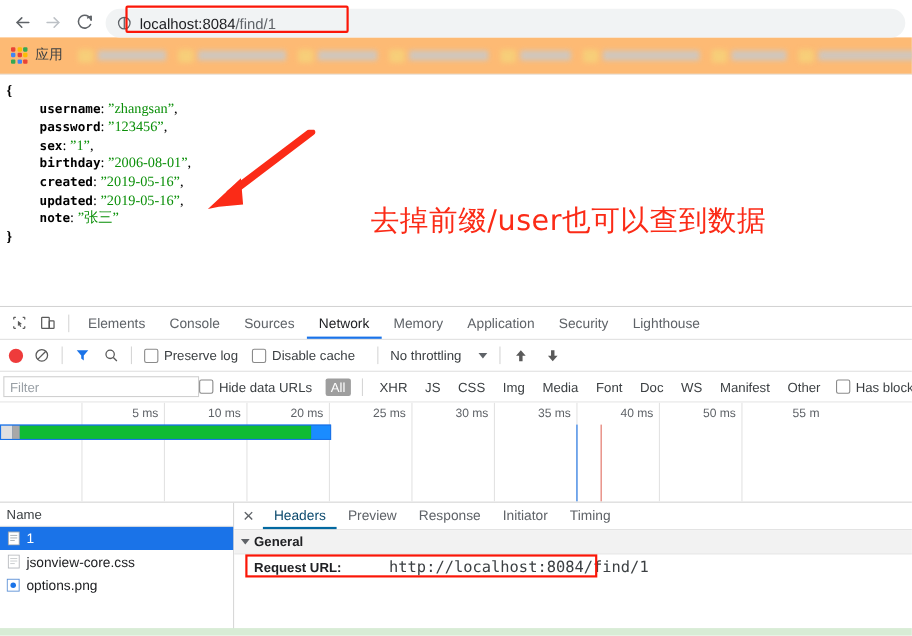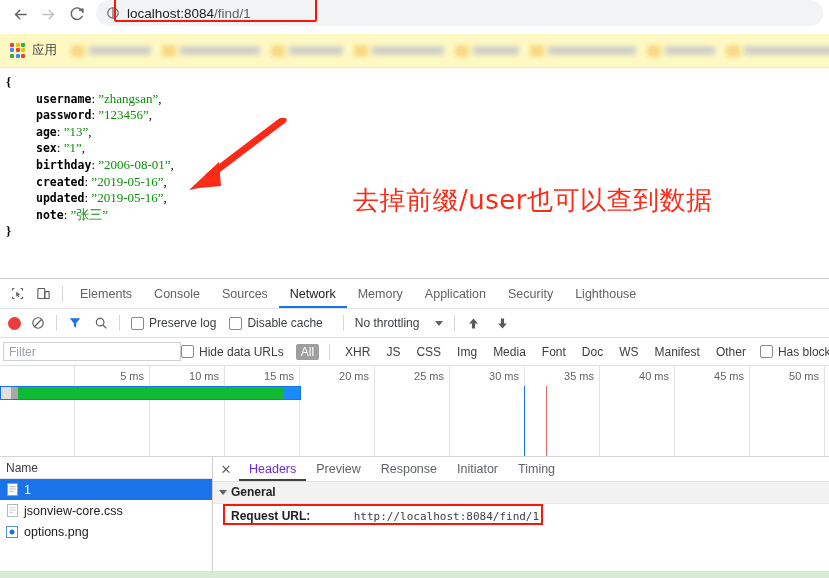--- a/index.html
+++ b/index.html
@@ -14,21 +14,21 @@
     font-family: "Liberation Sans", sans-serif;
     font-size: 12px;
     color: #202124;
     position: relative;
   }
 
   
   .browser-toolbar {
     height: 34px;
     display: flex;
-    align-items: flex-start;
+    align-items: flex-end;
     background: #ffffff;
     padding: 0 6px;
     box-sizing: border-box;
   }
   .nav-btn {
     width: 28px;
     height: 28px;
     display: flex;
     align-items: center;
     justify-content: center;
@@ -76,21 +76,21 @@
   }
 
   
   .bookmarks-bar {
     height: 34px;
     display: flex;
     align-items: center;
     padding: 0 6px;
     box-sizing: border-box;
     border-bottom: 1px solid #e5e5e5;
-    background: #fef9c3;
+    background: #fdba74;
     overflow: hidden;
   }
   .apps-grid {
     width: 16px;
     height: 16px;
     display: grid;
     grid-template-columns: repeat(3, 4px);
     grid-template-rows: repeat(3, 4px);
     gap: 1.5px;
     margin: 0 6px 0 4px;
@@ -151,21 +151,21 @@
   .json .strval {
     color: #0a8f08;
     font-family: "Liberation Serif", serif;
     font-size: 13px;
   }
   .json .numval { color: #1a1aa6; }
   .json .punct { color: #000; }
 
   .annotation {
     position: absolute;
-    left: 353px;
+    left: 337px;
     top: 115px;
     color: #fb2b17;
     font-size: 26px;
     font-family: "DejaVu Sans", sans-serif;
     white-space: nowrap;
     letter-spacing: 0.5px;
   }
   .red-arrow {
     position: absolute;
     left: 175px;
@@ -414,21 +414,21 @@
   }
   .d-tab {
     padding: 0 10px;
     height: 23px;
     line-height: 23px;
     font-size: 12.5px;
     color: #5f6368;
     box-sizing: border-box;
     white-space: nowrap;
   }
-  .d-tab.active { color: #6d28d9; border-bottom: 2px solid #404040; }
+  .d-tab.active { color: #0c4a6e; border-bottom: 2px solid #0369a1; }
 
   .section-head {
     height: 21px;
     line-height: 21px;
     background: #f2f2f2;
     font-size: 12px;
     font-weight: 700;
     color: #202124;
     padding-left: 6px;
     display: flex;
@@ -446,21 +446,21 @@
   .kv-rows { padding: 3px 0 0 18px; position: relative; }
   .kv {
     font-size: 12px;
     line-height: 18px;
     color: #202124;
     white-space: nowrap;
   }
   .kv b { font-weight: 700; }
   .kv .val {
     font-family: "DejaVu Sans Mono", monospace;
-    font-size: 11px;
+    font-size: 14px;
     color: #3c4043;
     padding-left: 40px;
   }
   .url-box-highlight {
     position: absolute;
     left: 10px;
     top: 0px;
     width: 320px;
     height: 21px;
     border: 2px solid #fb1607;
@@ -560,21 +560,20 @@
 <div class="page-body">
   <div class="json">
     <div class="brace">{</div>
 
 
     <div class="json-row"><span class="key">username</span><span class="punct">: </span><span class="strval">”<span>zhangsan</span>”</span><span class="punct">,</span></div>
 
     <div class="json-row"><span class="key">password</span><span class="punct">: </span><span class="strval">”<span>123456</span>”</span><span class="punct">,</span></div>
 
 
-    <div class="json-row"><span class="key">age</span><span class="punct">: </span><span class="strval">”<span>13</span>”</span><span class="punct">,</span></div>
 
     <div class="json-row"><span class="key">sex</span><span class="punct">: </span><span class="strval">”<span>1</span>”</span><span class="punct">,</span></div>
 
     <div class="json-row"><span class="key">birthday</span><span class="punct">: </span><span class="strval">”<span>2006-08-01</span>”</span><span class="punct">,</span></div>
 
     <div class="json-row"><span class="key">created</span><span class="punct">: </span><span class="strval">”<span>2019-05-16</span>”</span><span class="punct">,</span></div>
 
     <div class="json-row"><span class="key">updated</span><span class="punct">: </span><span class="strval">”<span>2019-05-16</span>”</span><span class="punct">,</span></div>
 
     <div class="json-row"><span class="key">note</span><span class="punct">: </span><span class="strval">”<span>张三</span>”</span></div>
@@ -686,27 +685,25 @@
         <span class="cbx"></span>
         <span>Has blocked coo</span>
       </label>
   </div>
 
   <div class="overview">
     <div class="ruler">
       <div class="tick" style="width:75px"></div>
       <div class="tick" style="width:75px">5 ms</div>
       <div class="tick" style="width:75px">10 ms</div>
-      <div class="tick" style="width:75px">15 ms</div>
       <div class="tick" style="width:75px">20 ms</div>
       <div class="tick" style="width:75px">25 ms</div>
       <div class="tick" style="width:75px">30 ms</div>
       <div class="tick" style="width:75px">35 ms</div>
       <div class="tick" style="width:75px">40 ms</div>
-      <div class="tick" style="width:75px">45 ms</div>
       <div class="tick" style="width:75px">50 ms</div>
       <div class="tick" style="width:75px; border-right:none">55 m</div>
     </div>
     <div class="bar-wrap">
       <div class="bar-seg" style="width:10px; background:#e0e0e0"></div>
       <div class="bar-seg" style="width:7px; background:#a8a8a8"></div>
       <div class="bar-seg" style="flex:1 1 auto; background:#0fbb33"></div>
       <div class="bar-seg" style="width:17px; background:#1a8cff"></div>
     </div>
     <div class="vline" style="left:524px; background:#1a73e8;"></div>

